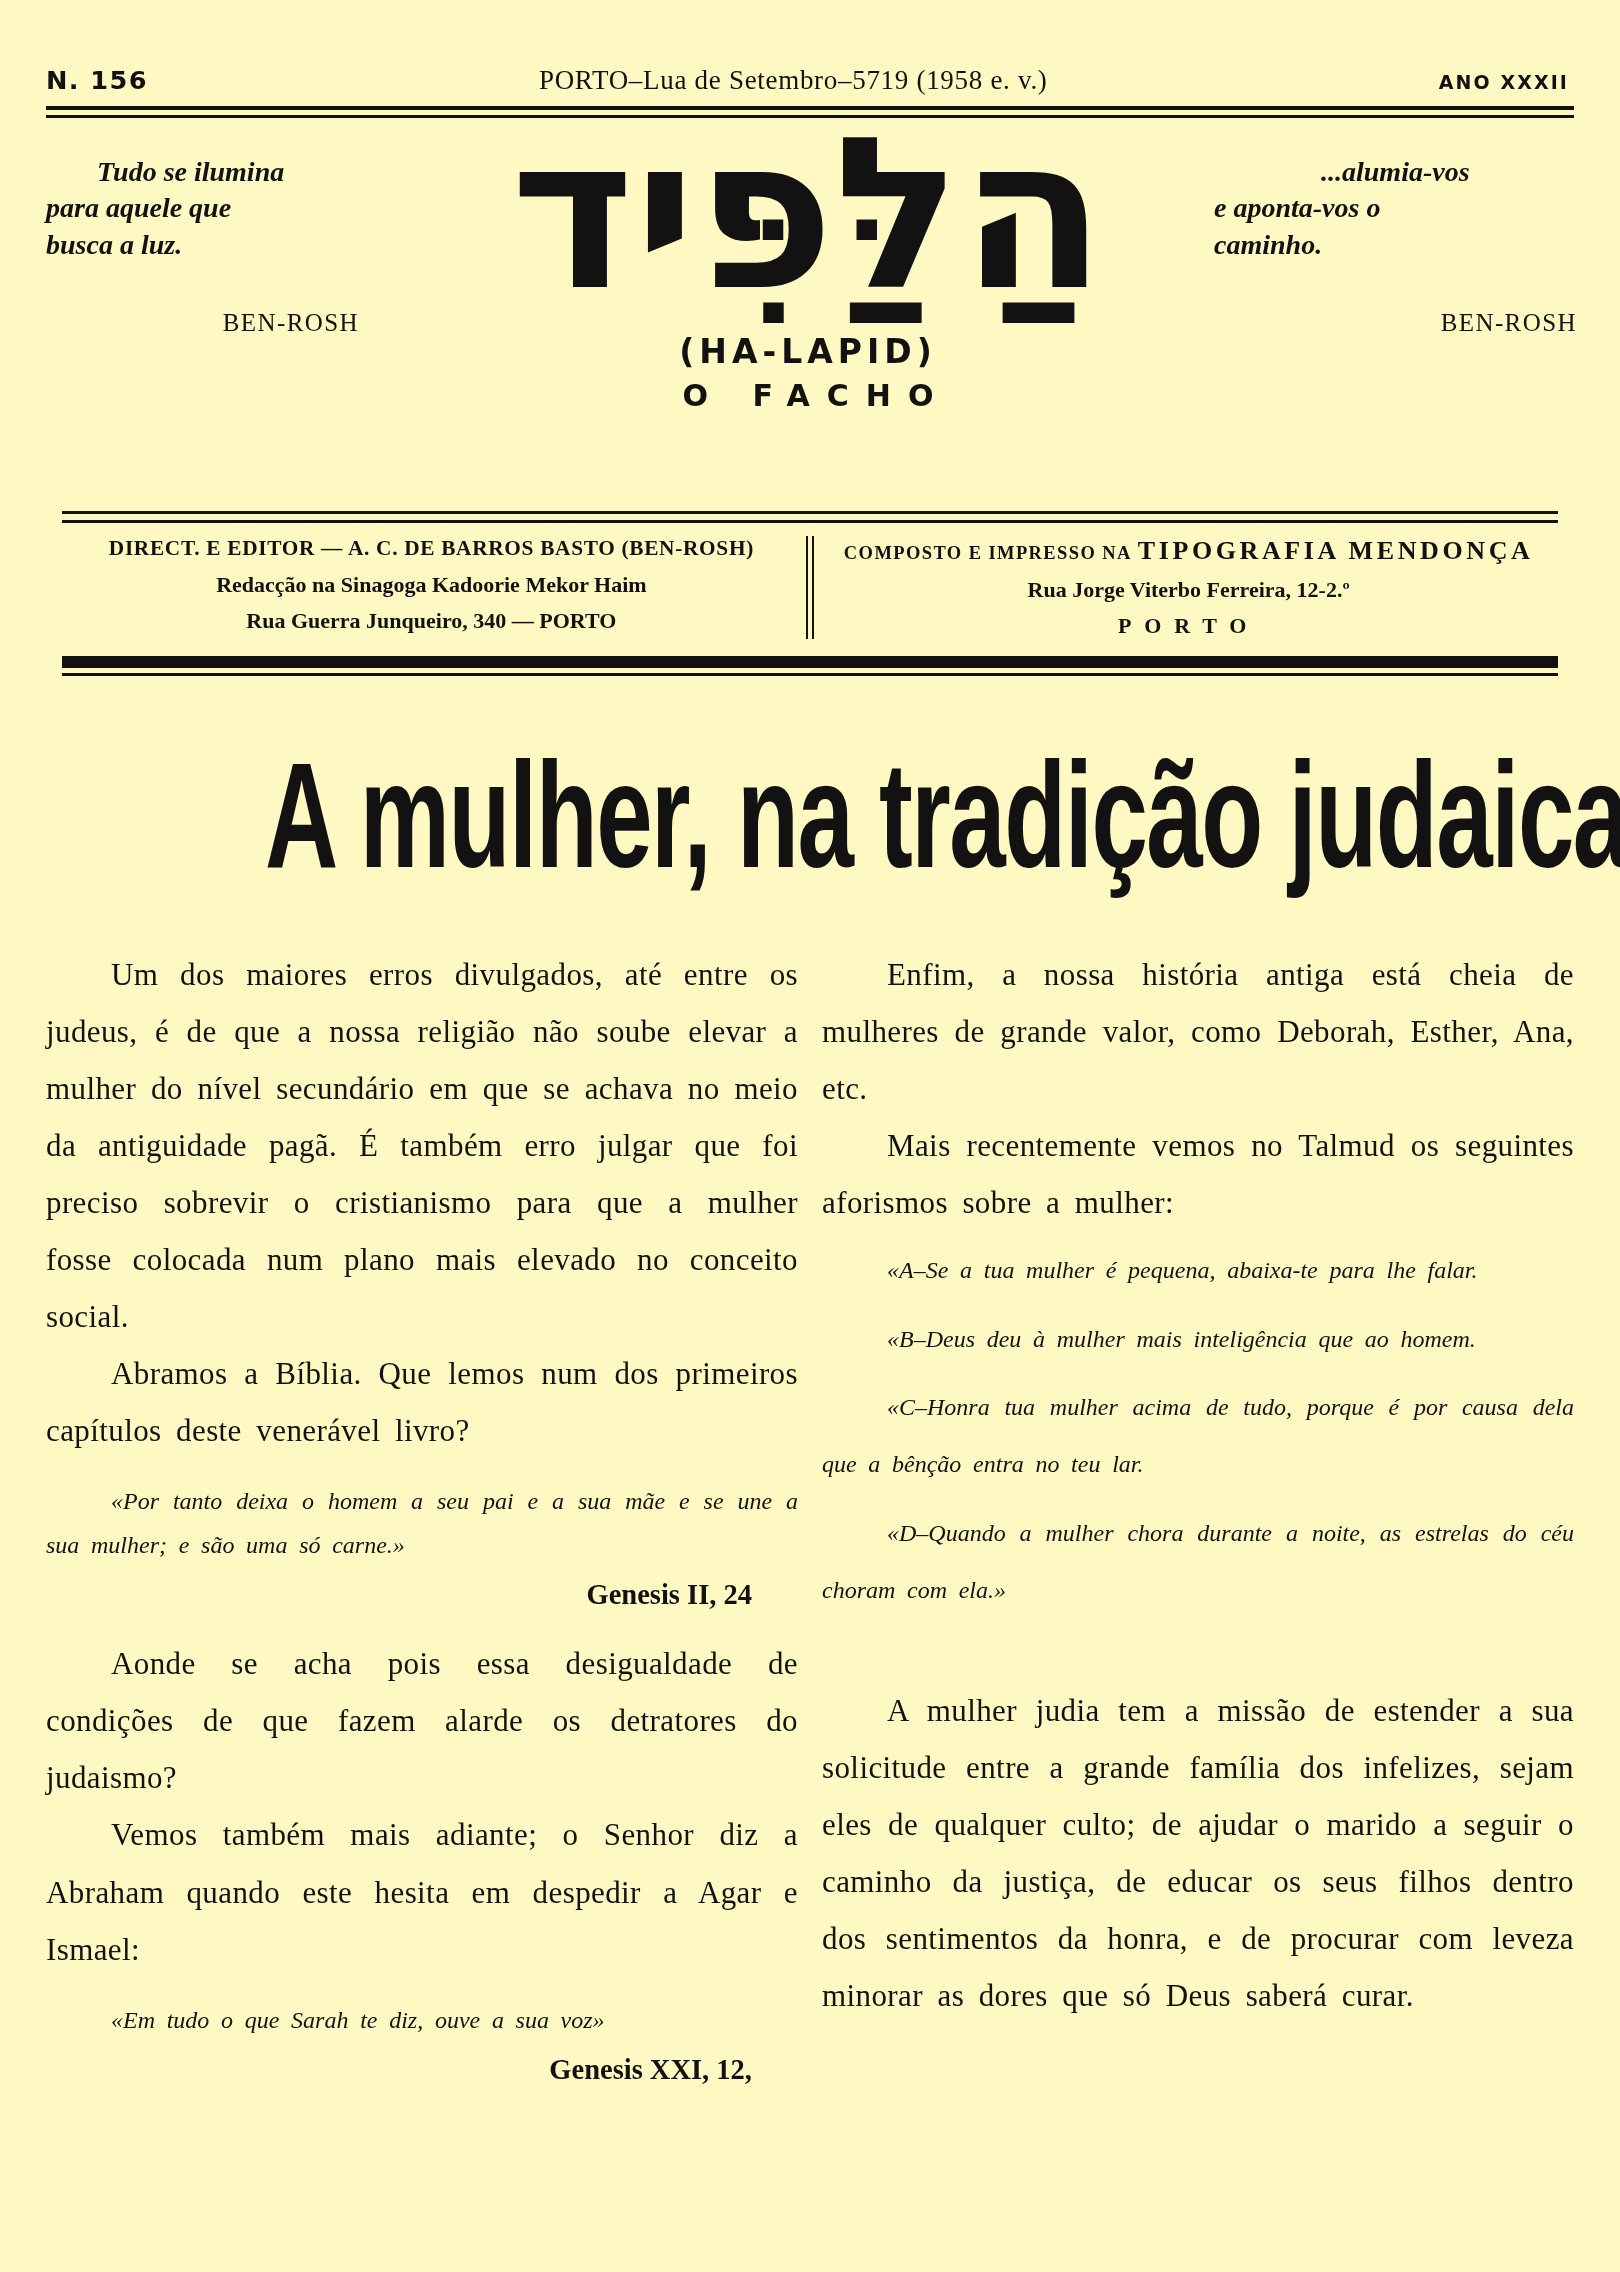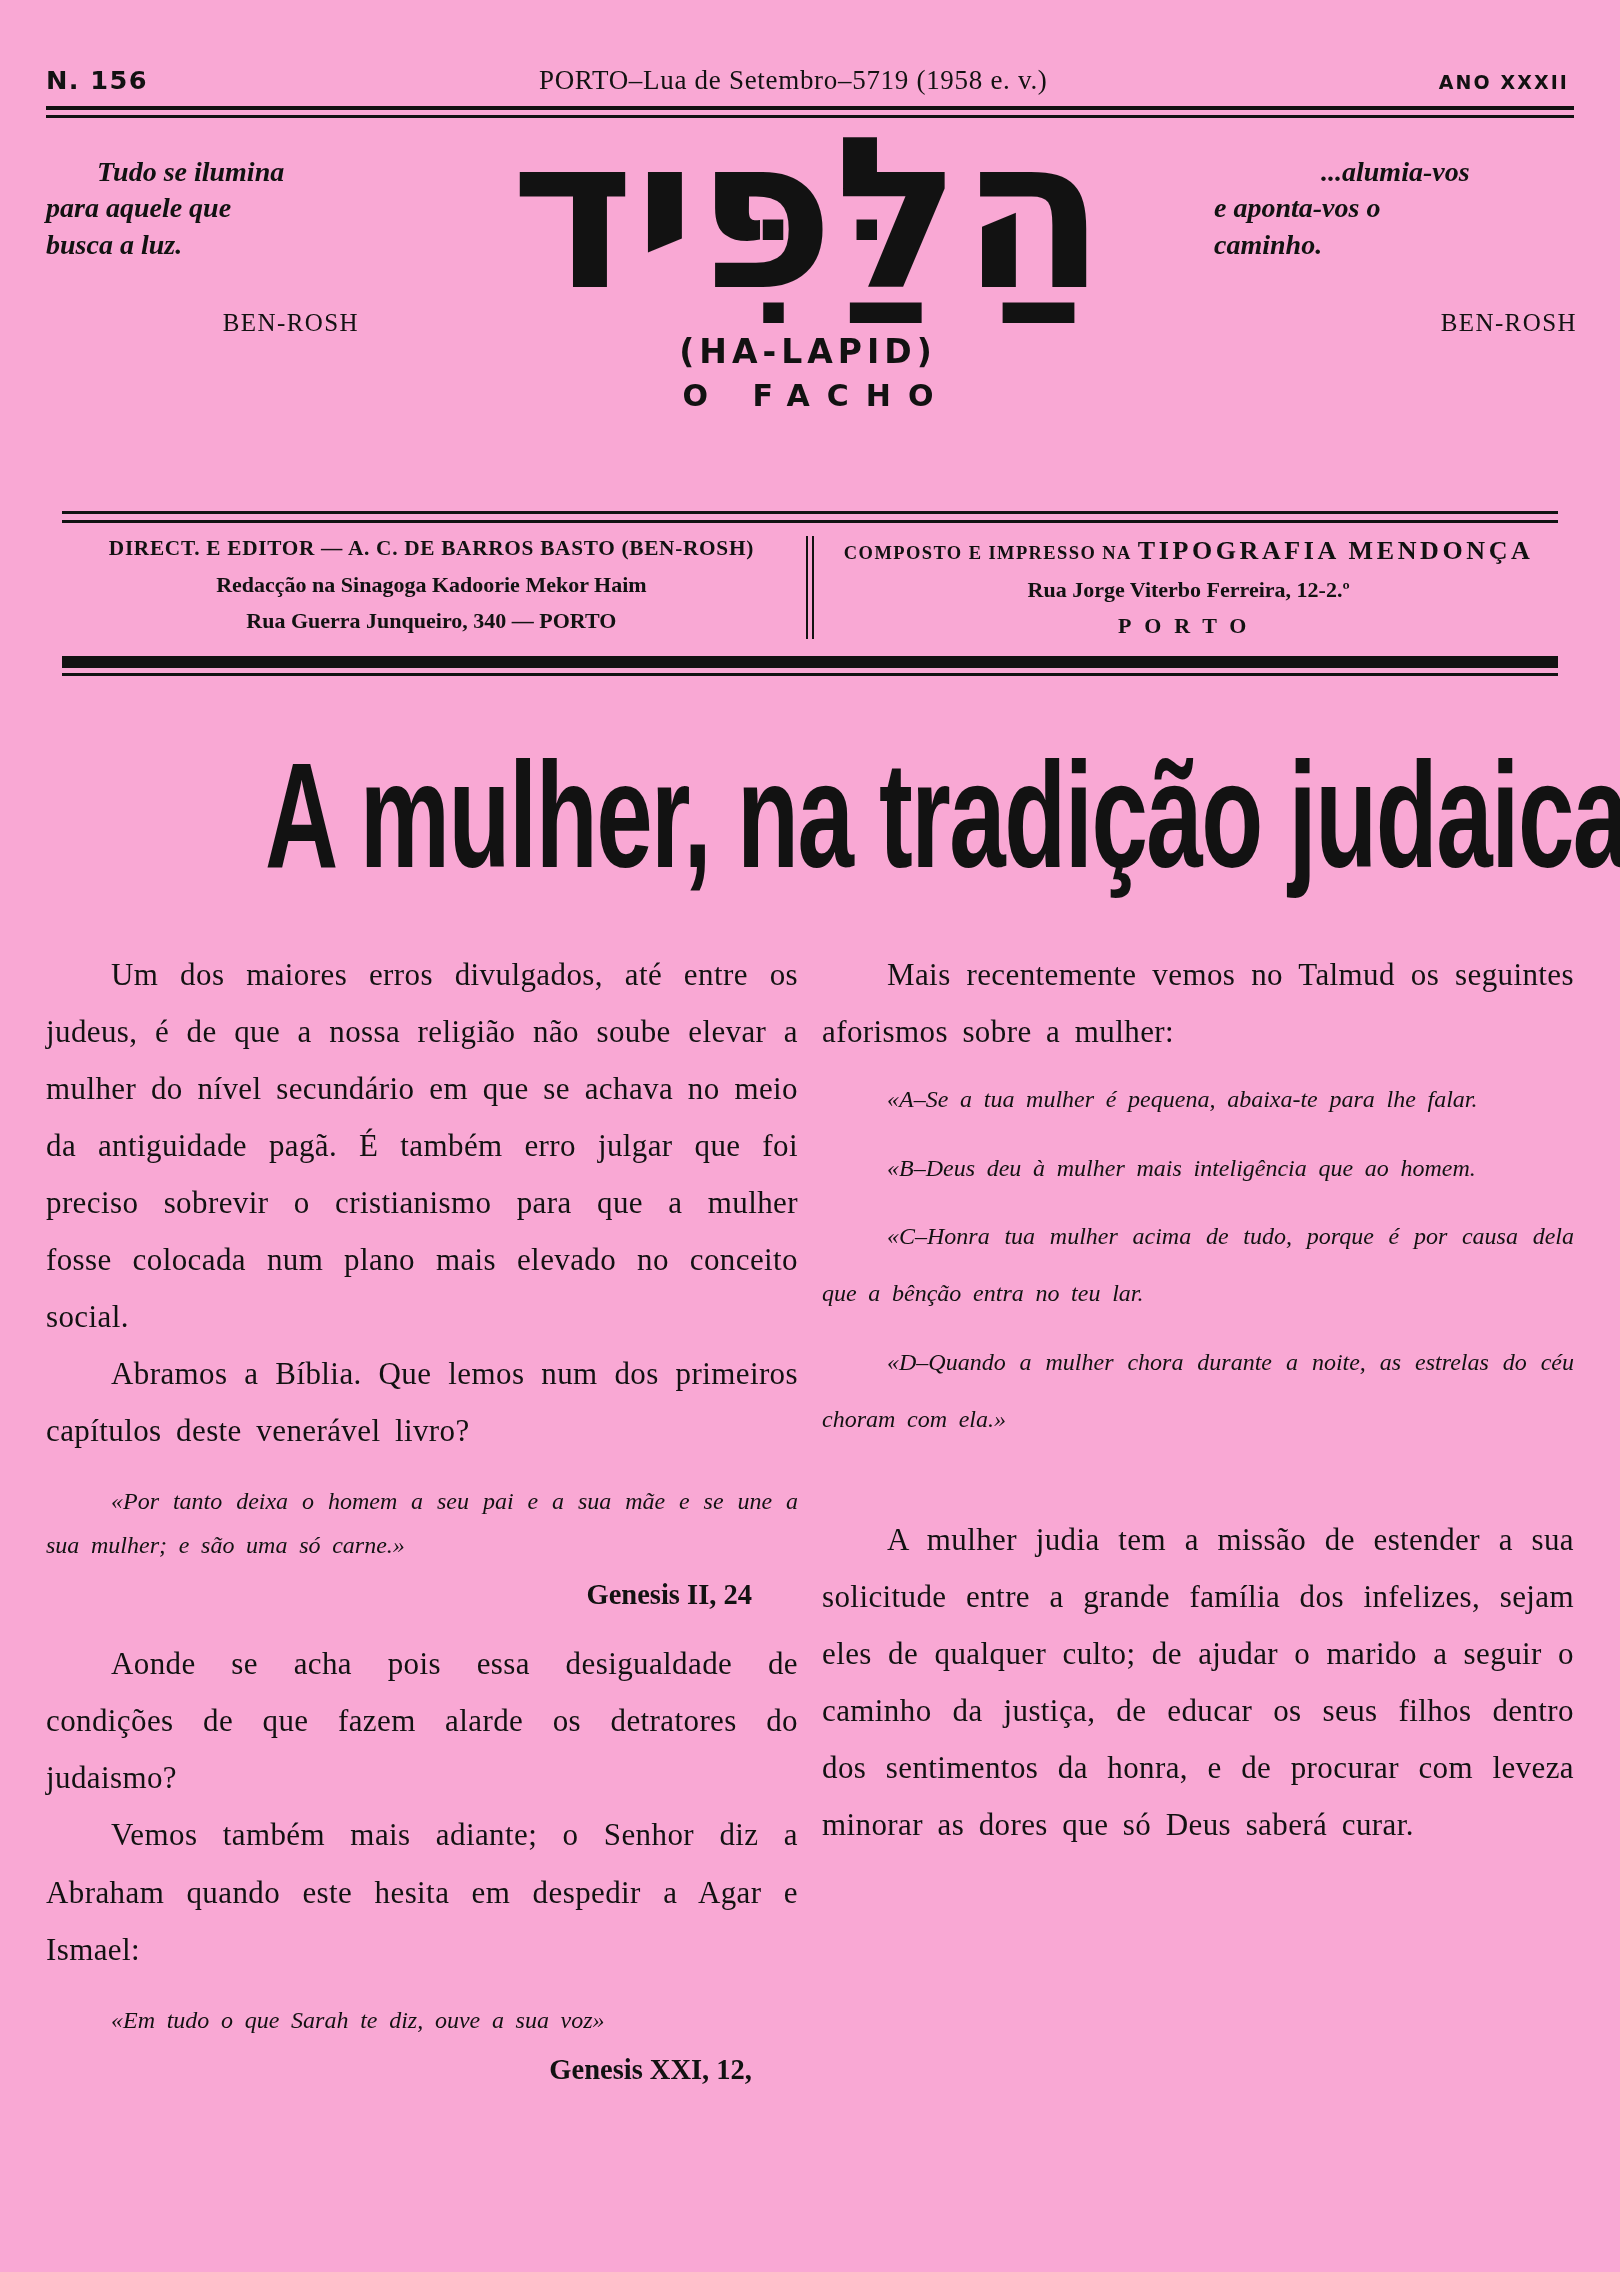--- a/index.html
+++ b/index.html
@@ -1,21 +1,21 @@
 <!DOCTYPE html>
 <html style="font-size:11.4px"><head>
 <meta charset="utf-8">
 <style>
   * { margin: 0; padding: 0; box-sizing: border-box; }
   html, body { background: #fbfbf8; }
   .page {
     position: relative;
     width: 1620px;
     height: 2273px;
-    background: #f9a8d4;
+    background: #fef9c3;
     color: #121212;
     overflow: hidden;
     font-family: "Liberation Serif", serif;
   }
   
   .topline {
     display: flex;
     justify-content: space-between;
     align-items: baseline;
     padding: 65px 51px 10px 46px;
@@ -243,20 +243,21 @@
       <p class="body">Um dos maiores erros divulgados, até entre os judeus, é de que a nossa religião não soube elevar a mulher do nível secundário em que se achava no meio da antiguidade pagã. É também erro julgar que foi preciso sobrevir o cristianismo para que a mulher fosse colocada num plano mais elevado no conceito social.</p>
       <p class="body">Abramos a Bíblia. Que lemos num dos primeiros capítulos deste venerável livro?</p>
       <p class="quote">«Por tanto deixa o homem a seu pai e a sua mãe e se une a sua mulher; e são uma só carne.»</p>
       <p class="attribution">Genesis II, 24</p>
       <p class="body">Aonde se acha pois essa desigualdade de condições de que fazem alarde os detratores do judaismo?</p>
       <p class="body">Vemos também mais adiante; o Senhor diz a Abraham quando este hesita em despedir a Agar e Ismael:</p>
       <p class="quote">«Em tudo o que Sarah te diz, ouve a sua voz»</p>
       <p class="attribution">Genesis XXI, 12,</p>
     </div>
     <div class="col col-right">
+      <p class="body">Enfim, a nossa história antiga está cheia de mulheres de grande valor, como Deborah, Esther, Ana, etc.</p>
       <p class="body">Mais recentemente vemos no Talmud os seguintes aforismos sobre a mulher:</p>
       <p class="quote aph">«A–Se a tua mulher é pequena, abaixa-te para lhe falar.</p>
       <p class="quote aph">«B–Deus deu à mulher mais inteligência que ao homem.</p>
       <p class="quote aph">«C–Honra tua mulher acima de tudo, porque é por causa dela que a bênção entra no teu lar.</p>
       <p class="quote aph">«D–Quando a mulher chora durante a noite, as estrelas do céu choram com ela.»</p>
       <p class="body lead-gap">A mulher judia tem a missão de estender a sua solicitude entre a grande família dos infelizes, sejam eles de qualquer culto; de ajudar o marido a seguir o caminho da justiça, de educar os seus filhos dentro dos sentimentos da honra, e de procurar com leveza minorar as dores que só Deus saberá curar.</p>
     </div>
   </main>
 
 </div>

